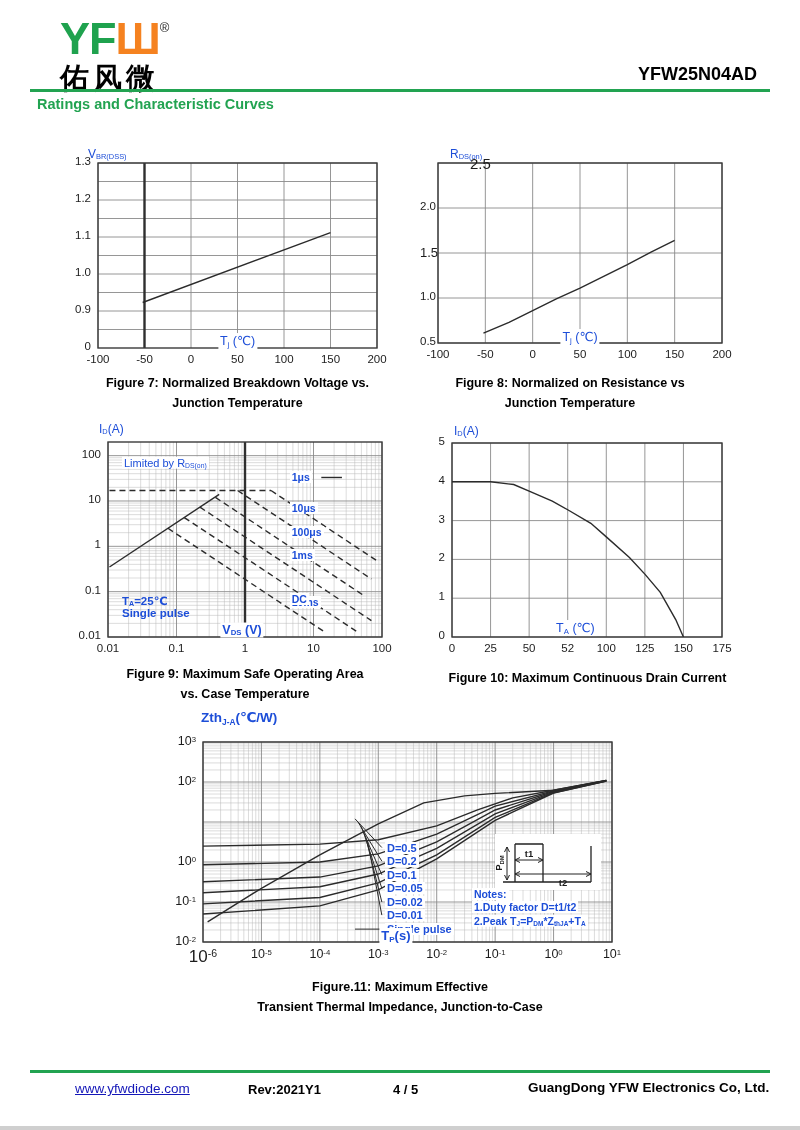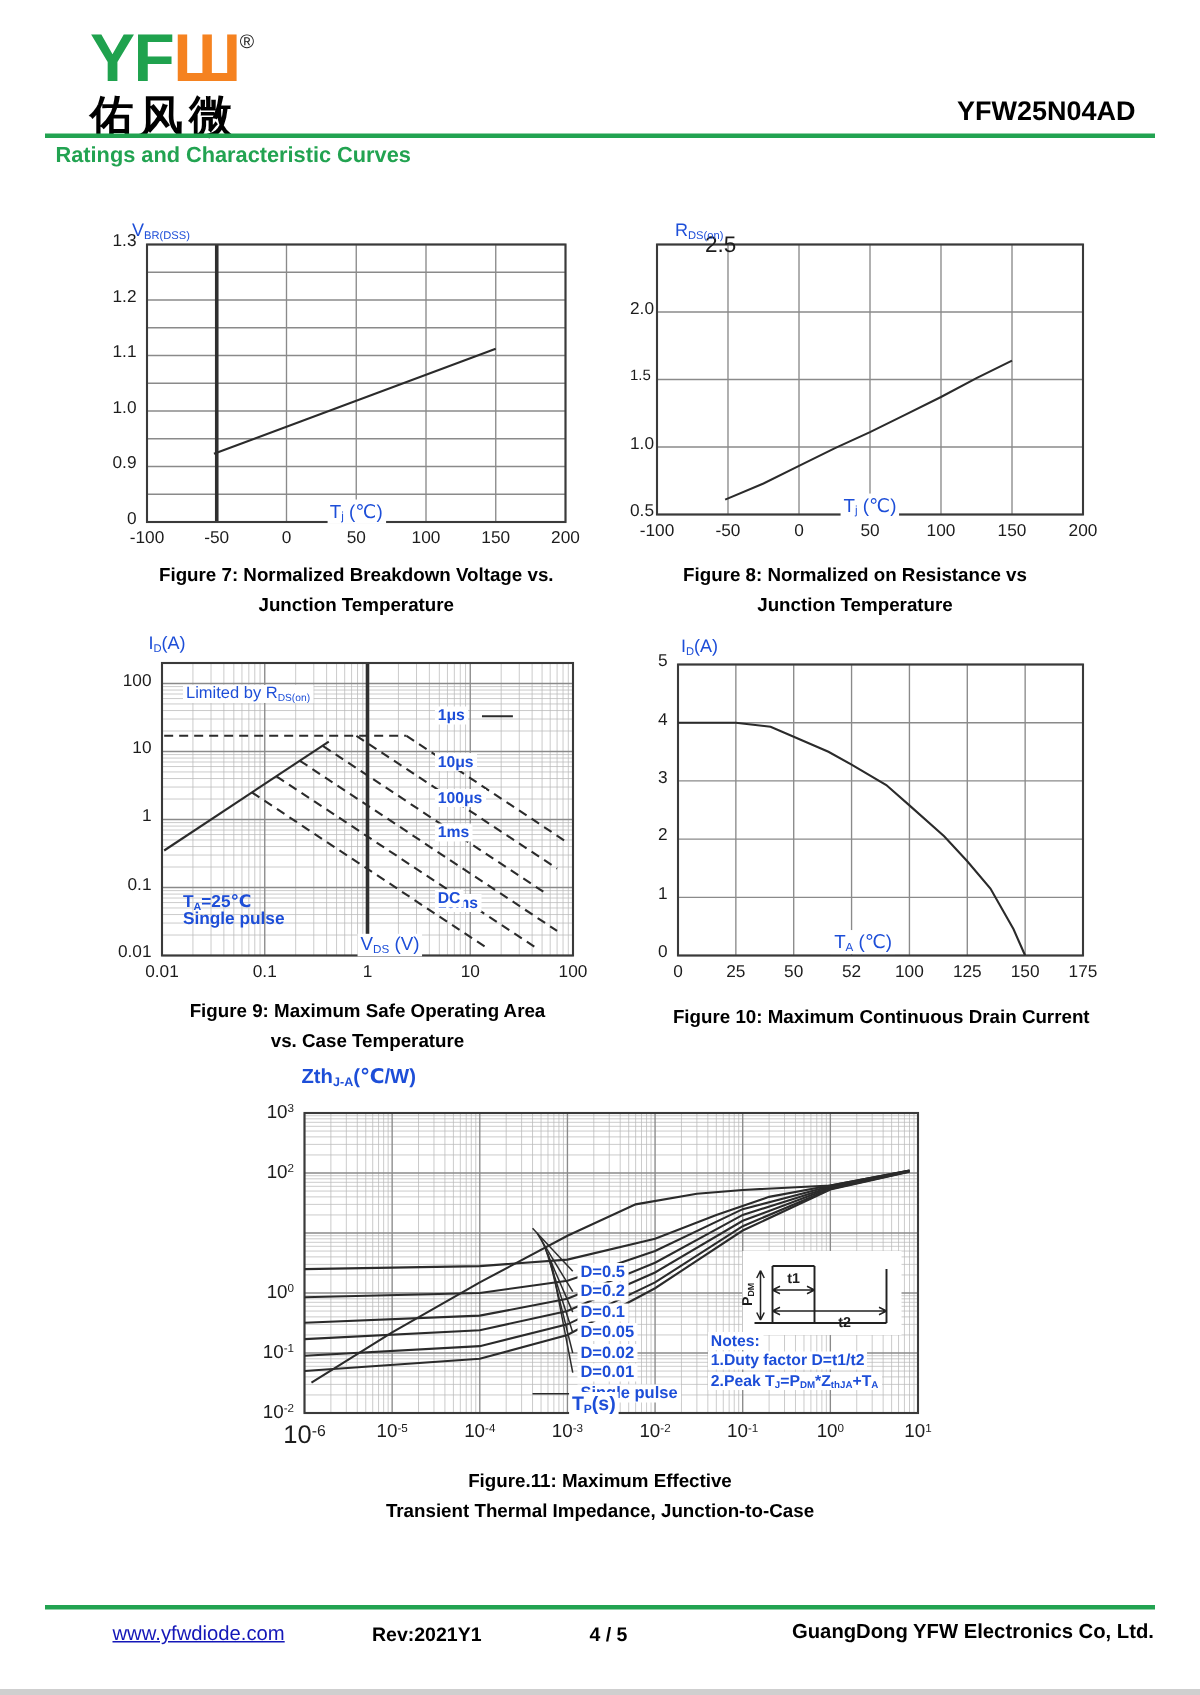--- a/index.html
+++ b/index.html
@@ -116,21 +116,21 @@
     </svg>
     <div class="tick xt" style="left: 18px; top: 208px; font-size: 11.5px;">-100</div>
     <div class="tick xt" style="left: 65.33px; top: 208px; font-size: 11.5px;">-50</div>
     <div class="tick xt" style="left: 112.67px; top: 208px; font-size: 11.5px;">0</div>
     <div class="tick xt" style="left: 160px; top: 208px; font-size: 11.5px;">50</div>
     <div class="tick xt" style="left: 207.33px; top: 208px; font-size: 11.5px;">100</div>
     <div class="tick xt" style="left: 254.67px; top: 208px; font-size: 11.5px;">150</div>
     <div class="tick xt" style="left: 302px; top: 208px; font-size: 11.5px;">200</div>
     <div class="tick yt" style="left: 16px; width: 11px; top: 15px; font-size: 15px; margin-left: 34px;">2.5</div>
     <div class="tick yt" style="left: 0px; width: 11px; top: 60px; font-size: 11.5px;">2.0</div>
-    <div class="tick yt" style="left: 0px; width: 11px; top: 105px; font-size: 10px;">1.5</div>
+    <div class="tick yt" style="left: 0px; width: 11px; top: 105px; font-size: 13px;">1.5</div>
     <div class="tick yt" style="left: 0px; width: 11px; top: 150px; font-size: 11.5px;">1.0</div>
     <div class="tick yt" style="left: 0px; width: 11px; top: 195px; font-size: 11.5px;">0.5</div>
     <div class="ann" style="left: 30px; top: 14px; font-size: 12px; transform: translate(0px, -50%);">R<sub>DS(on)</sub></div>
     <div class="ann bg" style="left: 160px; top: 196.7px; font-size: 12.5px; transform: translate(-50%, -50%);">T<sub>j</sub> (℃)</div>
   </div>
 <div class="chart" id="chart-fig9" style="left: 75px; top: 418px; width: 330px; height: 252px;">
     <svg width="330" height="252">
       <defs>
         <clipPath id="fig9-clip">
           <rect x="33" y="24" width="274" height="195"></rect>
@@ -231,21 +231,21 @@
     <div class="tick xt" style="left: 307px; top: 224px; font-size: 11.5px;">100</div>
     <div class="tick yt" style="left: 0px; width: 26px; top: 29.65px; font-size: 11.5px;">100</div>
     <div class="tick yt" style="left: 0px; width: 26px; top: 74.99px; font-size: 11.5px;">10</div>
     <div class="tick yt" style="left: 0px; width: 26px; top: 120.32px; font-size: 11.5px;">1</div>
     <div class="tick yt" style="left: 0px; width: 26px; top: 165.66px; font-size: 11.5px;">0.1</div>
     <div class="tick yt" style="left: 0px; width: 26px; top: 211px; font-size: 11.5px;">0.01</div>
     <div class="ann" style="left: 24px; top: 11px; font-size: 12px; transform: translate(0px, -50%);">I<sub>D</sub>(A)</div>
     <div class="ann bg" style="left: 46.98px; top: 44.67px; font-size: 11px; transform: translate(0px, -50%);">Limited by R<sub>DS(on)</sub></div>
     <div class="ann" style="left: 46.98px; top: 183.07px; font-size: 11.5px; font-weight: bold; transform: translate(0px, -50%);">T<sub>A</sub>=25℃</div>
     <div class="ann" style="left: 46.98px; top: 195.49px; font-size: 11.5px; font-weight: bold; transform: translate(0px, -50%);">Single pulse</div>
-    <div class="ann bg" style="left: 185px; top: 211.68px; font-size: 12.5px; font-weight: normal; transform: translate(-50%, -50%);">V<sub>DS</sub> (V)</div>
+    <div class="ann bg" style="left: 167px; top: 211.68px; font-size: 12.5px; font-weight: bold; transform: translate(-50%, -50%);">V<sub>DS</sub> (V)</div>
     <div class="ann bg" style="left: 214.75px; top: 59.48px; font-size: 10.5px; font-weight: bold; transform: translate(0px, -50%);">1μs</div>
     <div class="ann bg" style="left: 214.75px; top: 90.01px; font-size: 10.5px; font-weight: bold; transform: translate(0px, -50%);">10μs</div>
     <div class="ann bg" style="left: 214.75px; top: 113.72px; font-size: 10.5px; font-weight: bold; transform: translate(0px, -50%);">100μs</div>
     <div class="ann bg" style="left: 214.75px; top: 136.51px; font-size: 10.5px; font-weight: bold; transform: translate(0px, -50%);">1ms</div>
     <div class="ann bg" style="left: 214.75px; top: 159.05px; font-size: 10.5px; font-weight: bold; transform: translate(0px, -50%); margin-top: 25px;">10ms</div>
     <div class="ann bg" style="left: 214.75px; top: 181.26px; font-size: 10.5px; font-weight: bold; transform: translate(0px, -50%);">DC</div>
   </div>
 <div class="chart" id="chart-fig10" style="left: 420px; top: 418px; width: 335px; height: 252px;">
     <svg width="335" height="252">
       <defs>

